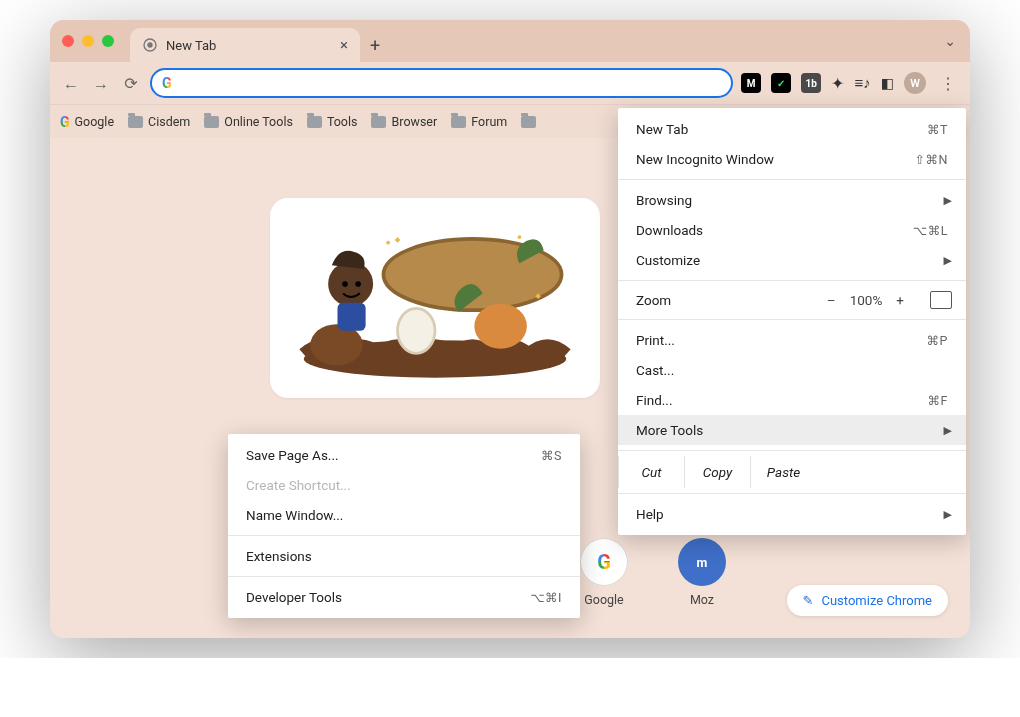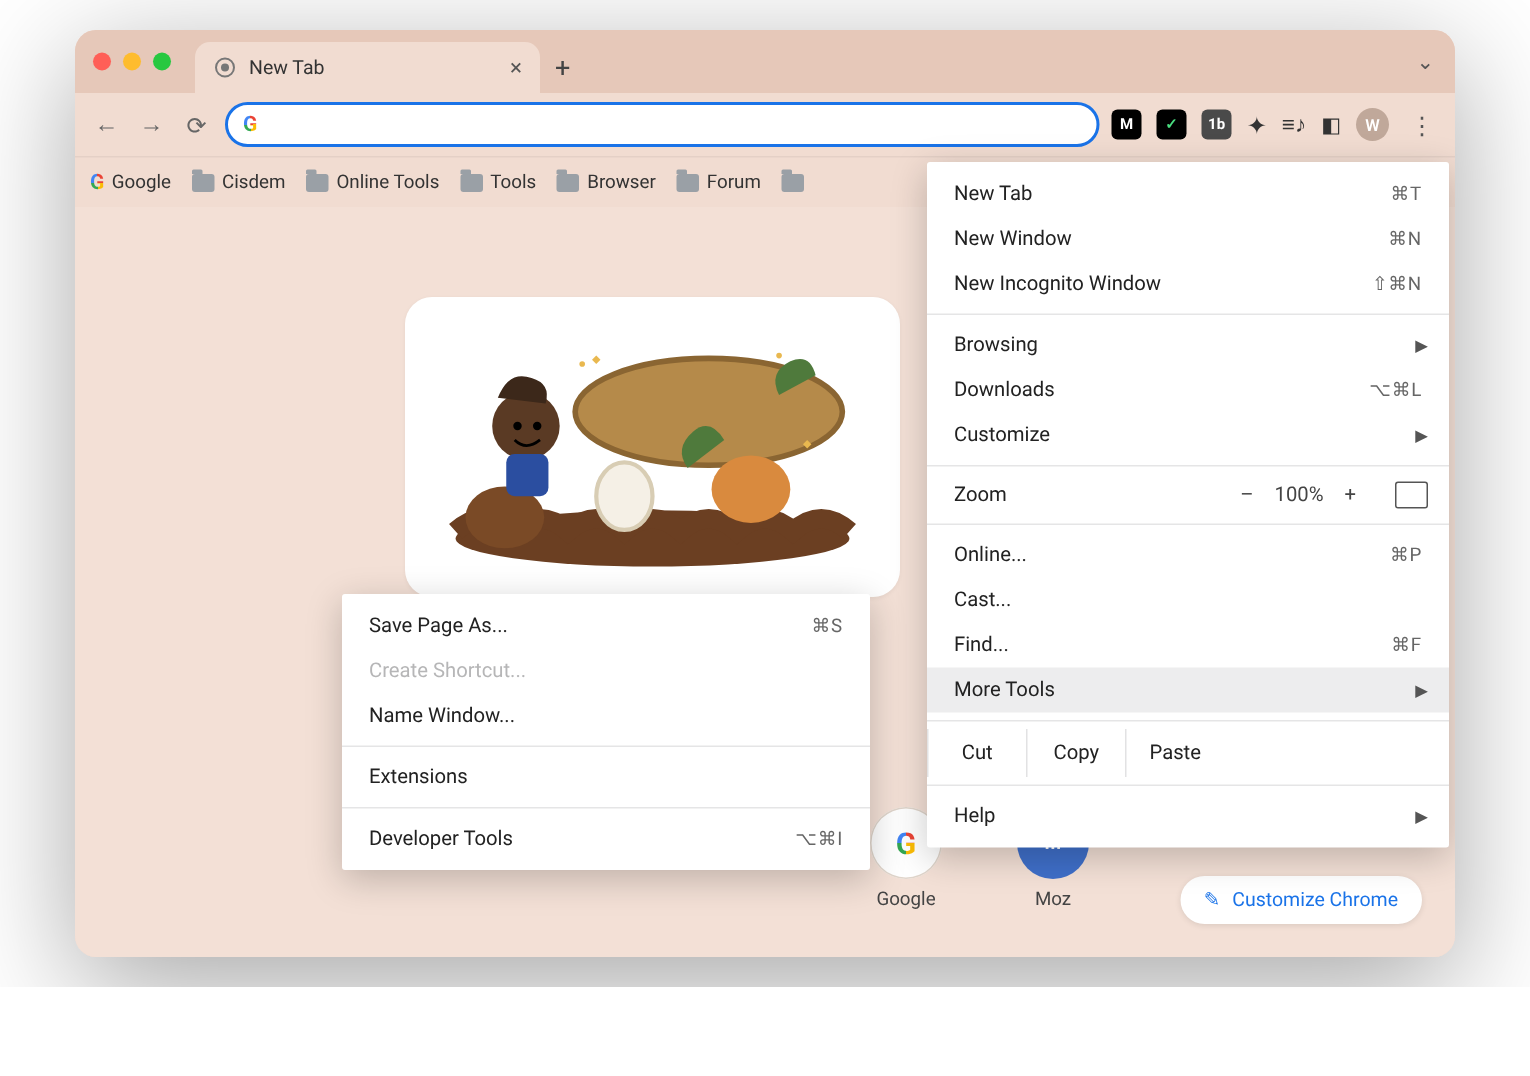--- a/index.html
+++ b/index.html
@@ -43,23 +43,23 @@
   .menu-item .shortcut { margin-left:auto; color:#666; font-size:12.5px; letter-spacing:.5px; }
   .menu-item .chev { position:absolute; right:14px; color:#555; font-size:11px; }
   .menu-sep { height:1px; background:#e5e5e6; margin:5px 0; }
   .zoom-row { display:flex; align-items:center; padding:5px 14px 5px 18px; }
   .zoom-row .lbl { flex:1; }
   .zoom-ctl { display:flex; align-items:center; gap:14px; color:#444; }
   .fs-box { width:22px; height:18px; border:1.5px solid #555; border-radius:2px; position:relative; margin-left:12px; }
   .fs-box::before, .fs-box::after { content:""; position:absolute; width:5px; height:5px; }
   .edit-row { display:flex; align-items:stretch; }
   .edit-row .lbl { padding:8px 18px; flex:1; }
-  .edit-row .cell { border-left:1px solid #e2e2e3; padding:8px 0; width:66px; text-align:center; }
-  
-  .submenu { position:absolute; top:376px; left:178px; width:352px; background:#fff; border-radius:2px; box-shadow:0 6px 24px rgba(0,0,0,.22); font-size:13.5px; color:#222; padding:6px 0; z-index:11; }
+  .edit-row .cell { border-left:1px solid #e2e2e3; padding:8px 0; width:66px; text-align:center;font-style:italic; }
+  
+  .submenu { position:absolute; top:414px; left:178px; width:352px; background:#fff; border-radius:2px; box-shadow:0 6px 24px rgba(0,0,0,.22); font-size:13.5px; color:#222; padding:6px 0; z-index:11; }
   .submenu .menu-item.disabled { color:#b6b6b7; }
   
   .g-text { font-weight:700; font-size:14px; background: conic-gradient(#ea4335 0 25%, #fbbc05 0 50%, #34a853 0 75%, #4285f4 0 100%); -webkit-background-clip:text; background-clip:text; color:transparent; }
 </style>
 </head>
 <body>
 
 <div class="window-shadow">
 <div class="window">
 
@@ -179,24 +179,20 @@
       <span>Customize Chrome</span>
     </div>
   </div>
 
   <div class="menu">
     <div class="menu-item">
           <span>New Tab</span>
           <span class="shortcut">⌘T</span>
         </div>
     <div class="menu-item">
-          <span>New Window</span>
-          <span class="shortcut">⌘N</span>
-        </div>
-    <div class="menu-item">
           <span>New Incognito Window</span>
           <span class="shortcut">⇧⌘N</span>
         </div>
     <div class="menu-sep"></div>
     <div class="menu-item">
           <span>Browsing</span>
           <span class="chev">▶</span>
         </div>
     <div class="menu-item">
           <span>Downloads</span>
@@ -211,21 +207,21 @@
       <span class="lbl">Zoom</span>
       <div class="zoom-ctl">
         <span>–</span>
         <span>100%</span>
         <span>+</span>
         <span class="fs-box"></span>
       </div>
     </div>
     <div class="menu-sep"></div>
     <div class="menu-item">
-          <span>Online...</span>
+          <span>Print...</span>
           <span class="shortcut">⌘P</span>
         </div>
     <div class="menu-item">
           <span>Cast...</span>
         </div>
     <div class="menu-item">
           <span>Find...</span>
           <span class="shortcut">⌘F</span>
         </div>
     <div class="menu-item hover">

